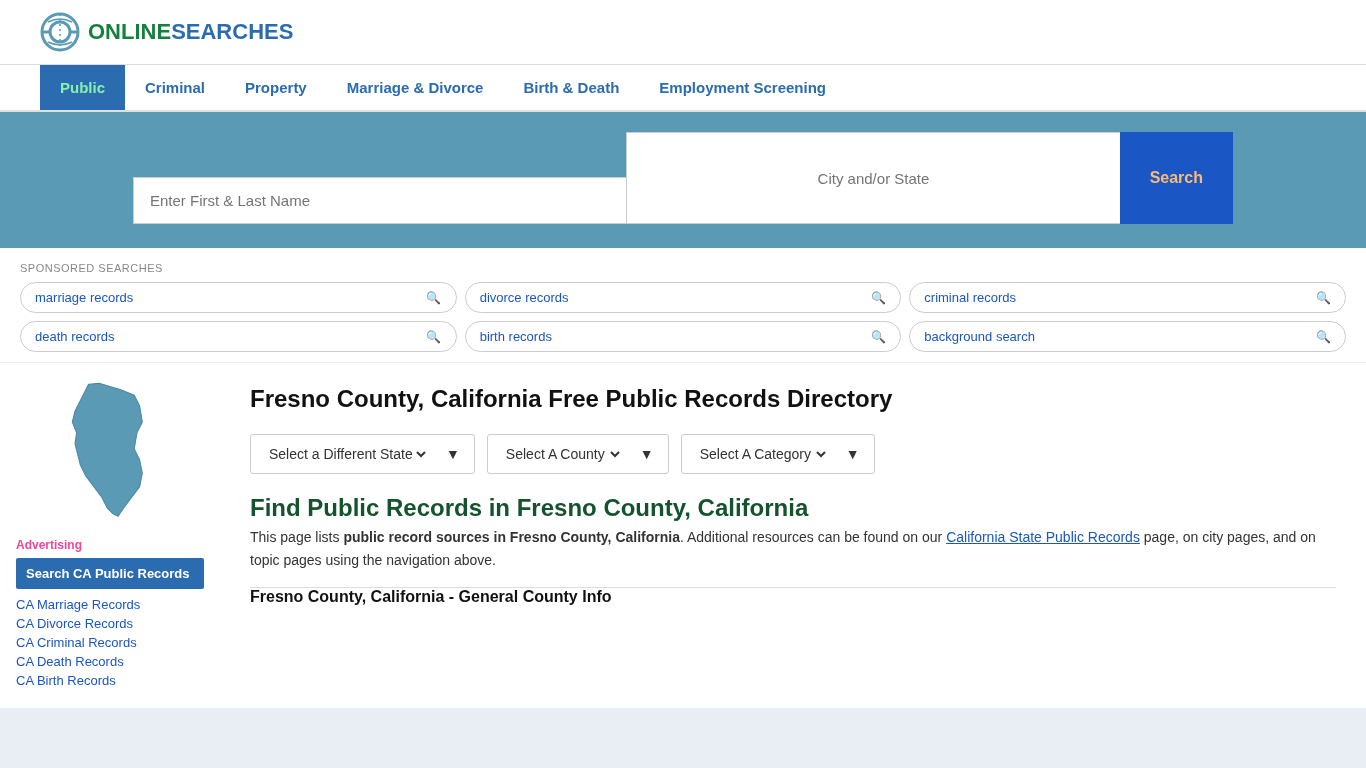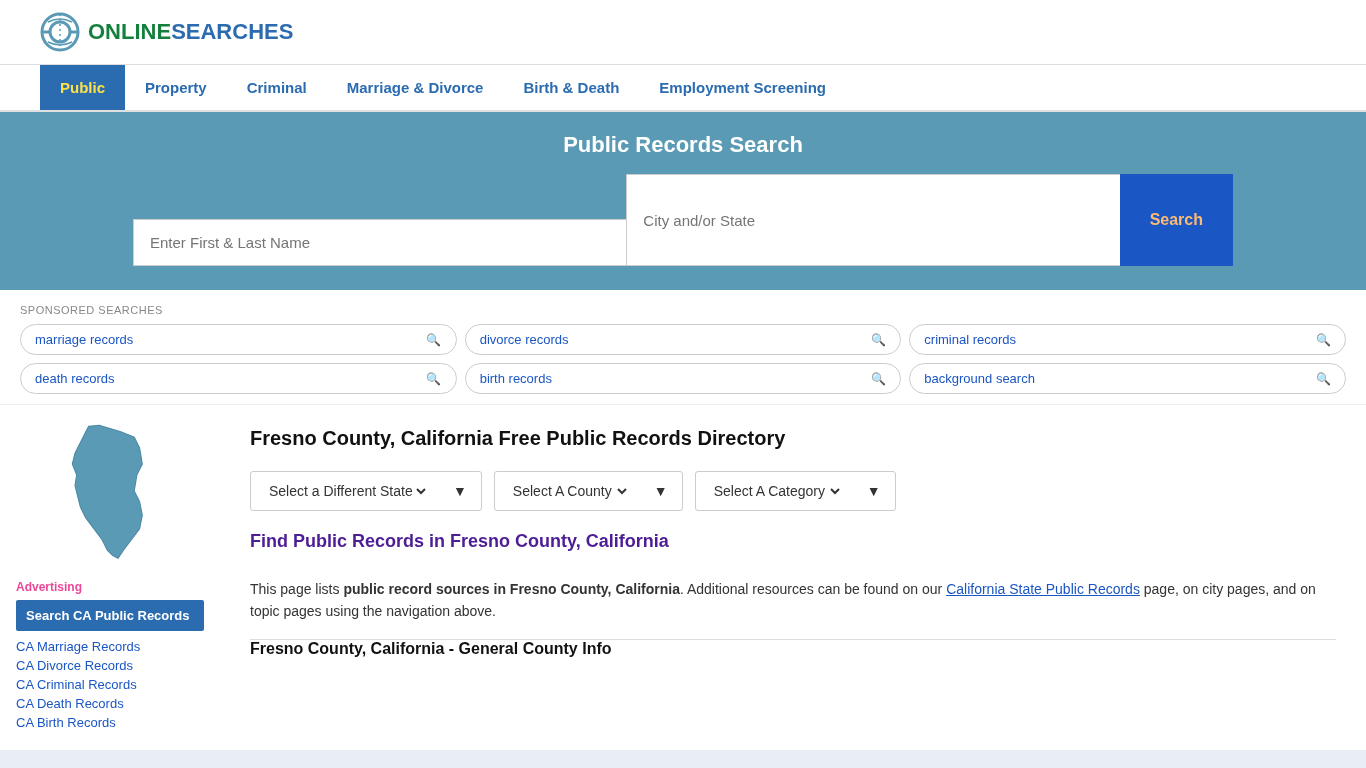--- a/index.html
+++ b/index.html
@@ -13,32 +13,32 @@
     .logo-text span.online { color: #15803d; }
     .logo-text span.searches { color: #2b6cb0; }
 
     
     nav { background: #fff; border-bottom: 2px solid #e0e0e0; }
     nav ul { list-style: none; display: flex; padding: 0 40px; }
     nav ul li a {
       display: block; padding: 14px 20px; text-decoration: none; font-size: 15px; font-weight: 600;
       color: #2b6cb0;
     }
-    nav ul li a.active { background: #2b6cb0; color: #fde047; }
+    nav ul li a.active { background: #2b6cb0; color: #86efac; }
 
     
     .search-banner { background: #5b9ab5; padding: 20px 40px 24px; }
     .search-banner h2 { text-align: center; color: #fff; font-size: 22px; font-weight: bold; margin-bottom: 16px; }
     .search-form { display: flex; gap: 0; max-width: 1100px; margin: 0 auto; }
     .search-form input {
       flex: 1; padding: 14px 16px; font-size: 15px; border: 1px solid #ccc; border-right: none; color: #aaa;
       outline: none;
     }
     .search-form input:first-child { border-radius: 0; margin-top: 45px; }
-    .search-form input.city-input { border-right: none; }
+    .search-form input.city-input { border-right: none; text-align: center; }
     .search-form button {
       padding: 14px 30px; background: #1a56c4; color: #fdba74; font-size: 16px; font-weight: bold;
       border: none; cursor: pointer; white-space: nowrap;
     }
 
     
     .main-wrapper { background: #fff; max-width: 1366px; margin: 0 auto; }
     .content-area { display: flex; padding: 0; }
 
     
@@ -58,35 +58,35 @@
     .sponsored-grid { display: grid; grid-template-columns: 1fr 1fr 1fr; gap: 8px; }
     .sponsored-tag {
       border: 1px solid #ccc; border-radius: 20px; padding: 7px 14px; display: flex; align-items: center;
       justify-content: space-between; color: #1a56c4; font-size: 13px; cursor: pointer;
     }
     .sponsored-tag .search-icon { color: #999; font-size: 12px; }
 
     
     .content-body { flex: 1; padding: 0; }
     .content-inner { padding: 20px 30px; }
-    .page-title { font-size: 20px; font-weight: bold; color: #111; margin-bottom: 20px; line-height: 1.3; }
+    .page-title { font-size: 24px; font-weight: bold; color: #111; margin-bottom: 20px; line-height: 1.3; }
 
     
     .dropdowns-row { display: flex; gap: 12px; margin-bottom: 20px; flex-wrap: wrap; }
     .dropdown-select {
       border: 1px solid #ccc; border-radius: 3px; padding: 10px 14px; font-size: 14px;
-      color: #333; background: #fff; cursor: pointer; display: flex; align-items: center; gap: 24px; min-width: 180px;
+      color: #333; background: #fff; cursor: pointer; display: flex; align-items: center; gap: 17px; min-width: 180px;
     }
     .dropdown-select select {
       border: none; outline: none; font-size: 14px; color: #333; background: transparent;
       cursor: pointer; flex: 1;
     }
 
     
-    .find-section h3 { font-size: 18px; font-weight: bold; color: #4c1d95; margin-bottom: 26px; }
+    .find-section h3 { font-size: 24px; font-weight: bold; color: #14532d; margin-bottom: 4px; }
     .find-section p { font-size: 14px; line-height: 1.6; color: #333; margin-bottom: 16px; }
     .find-section p a { color: #1a56c4; text-decoration: underline; }
     .find-section p strong { font-weight: bold; }
 
     .county-info-title { font-size: 16px; font-weight: bold; color: #111; border-top: 1px solid #ddd; }
 
     
     .sponsored-full { background: #b91c1c; border-radius: 22px; }
   </style>
 </head>
@@ -108,39 +108,38 @@
     </div>
   </div>
 </div>
 
 <nav>
   <ul>
     <li>
         <a href="#" class="active">Public</a>
       </li>
     <li>
+        <a href="#">Criminal</a>
+      </li>
+    <li>
         <a href="#">Property</a>
-      </li>
-    <li>
-        <a href="#">Criminal</a>
       </li>
     <li>
         <a href="#">Marriage &amp; Divorce</a>
       </li>
     <li>
         <a href="#">Birth &amp; Death</a>
       </li>
     <li>
         <a href="#">Employment Screening</a>
       </li>
   </ul>
 </nav>
 
 <div class="search-banner">
-  <h2>Public Records Search</h2>
   <div class="search-form">
     <input type="text" placeholder="Enter First &amp; Last Name" style="">
     <input type="text" class="city-input" placeholder="City and/or State" style="">
     <button>Search</button>
   </div>
 </div>
 
 <div class="main-wrapper">
 
   <div class="sponsored-full">

